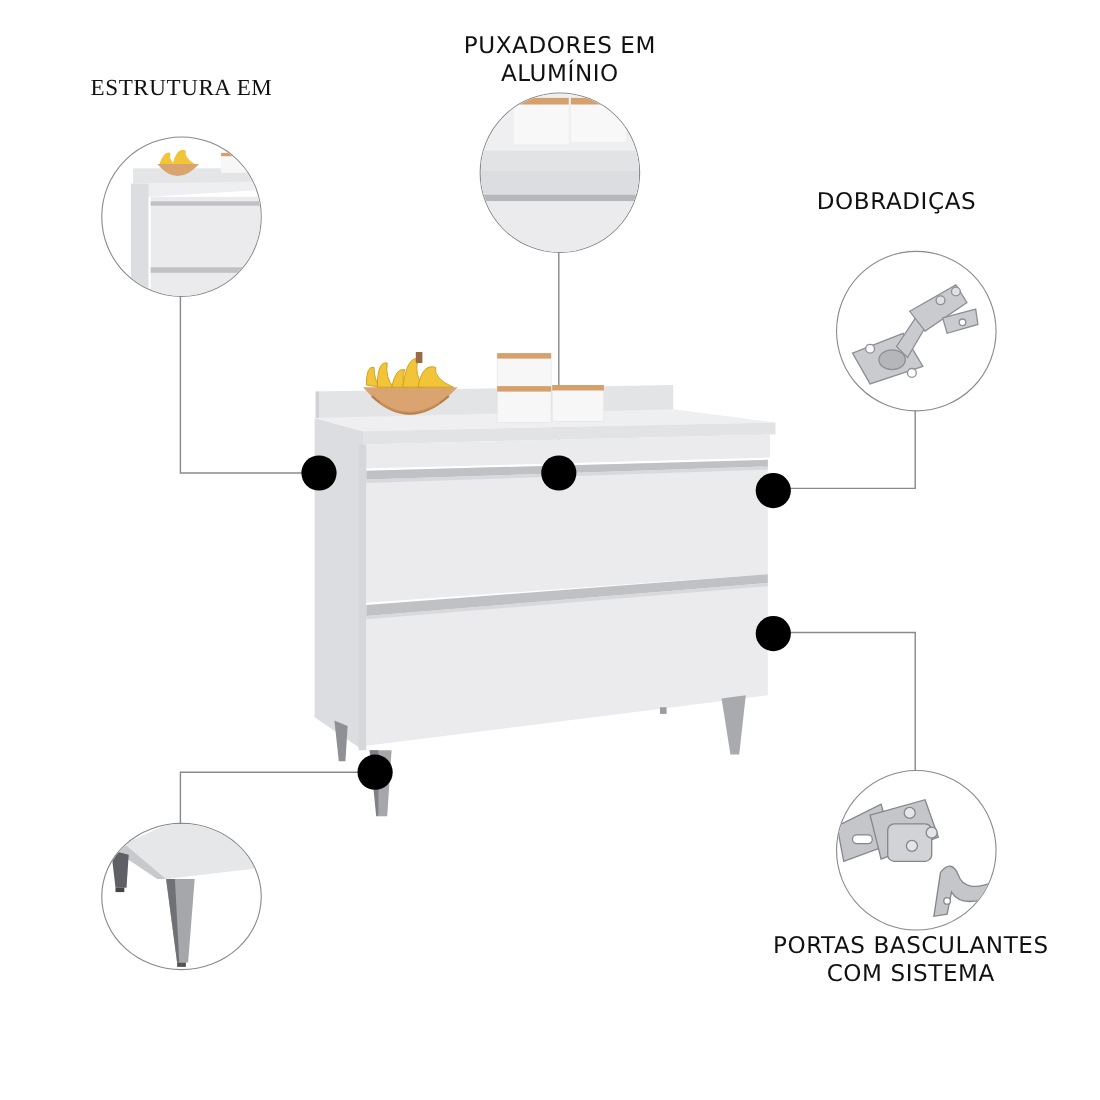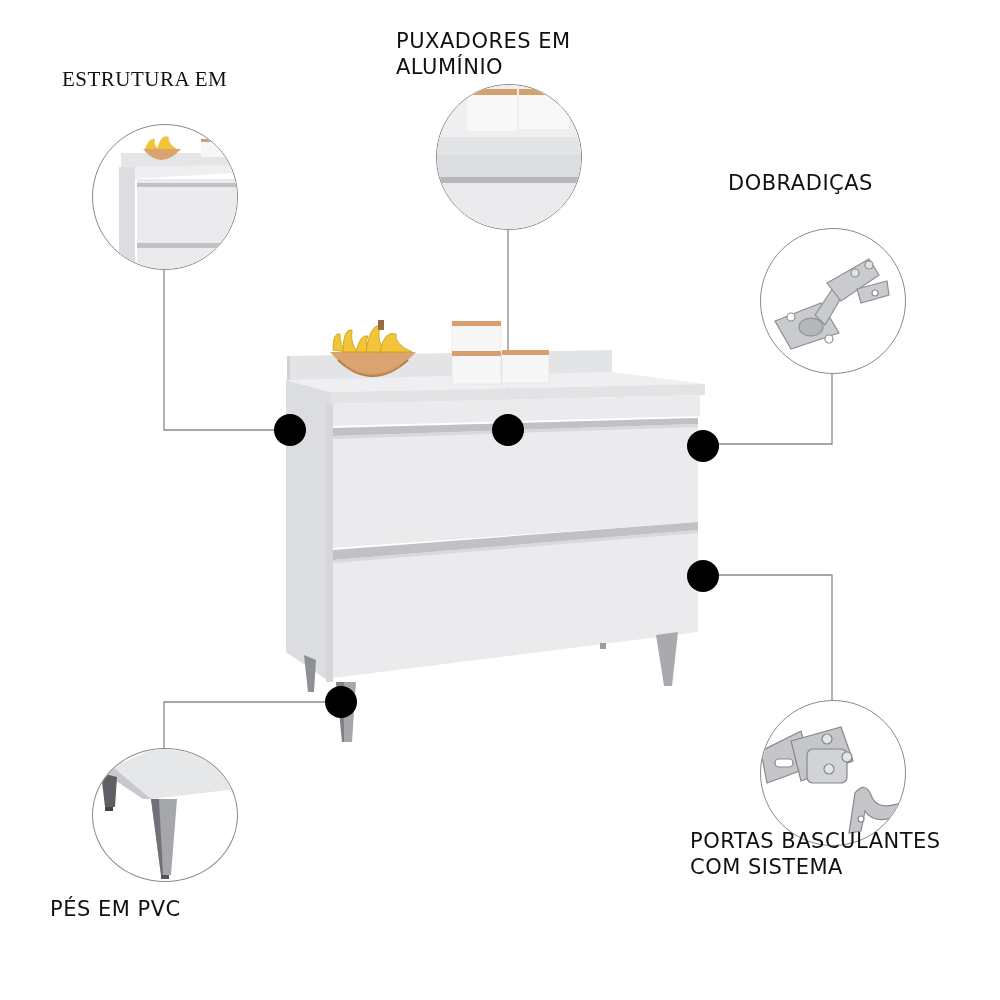--- a/index.html
+++ b/index.html
@@ -1,18 +1,18 @@
 <!DOCTYPE html>
 <html><head>
 <meta charset="utf-8">
 <style>
   html, body { margin: 0; padding: 0; background: #ffffff; }
   body { width: 1000px; height: 1000px; position: relative; overflow: hidden;
          font-family: "DejaVu Sans", "Liberation Sans", sans-serif; }
-  .label { position: absolute; text-align: left; color: #111; font-size: 21px;
+  .label { position: absolute; text-align: center; color: #111; font-size: 21px;
            line-height: 26px; letter-spacing: 0.5px; text-transform: uppercase; font-weight: normal; }
   .label span { display: block; }
   .circle { position: absolute; border-radius: 50%; border: 1px solid #8a8a8a; background: #fff; overflow: hidden; }
   .dot { position: absolute; width: 32px; height: 32px; border-radius: 50%; background: #000; }
   svg { display: block; }
   #scene { position: absolute; left: 0; top: 0; }
 </style>
 </head>
 <body>
 
@@ -160,24 +160,23 @@
 
 <div class="label" style="left:62px; top:66px; width:206px;font-family:Liberation Serif, serif;">
   <span>ESTRUTURA EM</span>
 </div>
 
 <div class="label" style="left:396px; top:28px; width:226px;">
   <span>PUXADORES EM</span>
   <span>ALUMÍNIO</span>
 </div>
 
-<div class="label" style="left:728px; top:170px; width:206px;">
+<div class="label" style="left:712px; top:170px; width:206px;">
   <span>DOBRADIÇAS</span>
 </div>
 
-<div class="label" style="left:690px; top:828px; width:276px;">
+<div class="label" style="left:690px; top:846px; width:276px;">
   <span>PORTAS BASCULANTES</span>
   <span>COM SISTEMA</span>
 </div>
 
 <div class="label" style="left:50px; top:896px; width:230px;">
-  <span>PÉS EM PVC</span>
 </div>
 
 </body></html>

